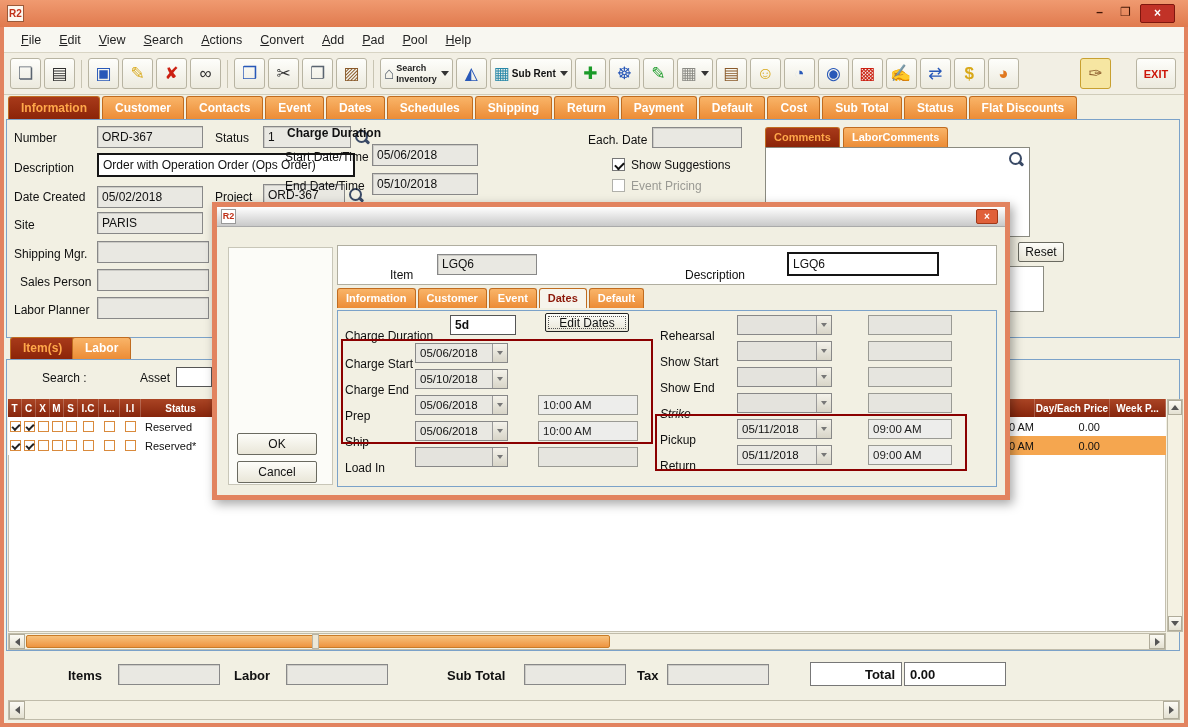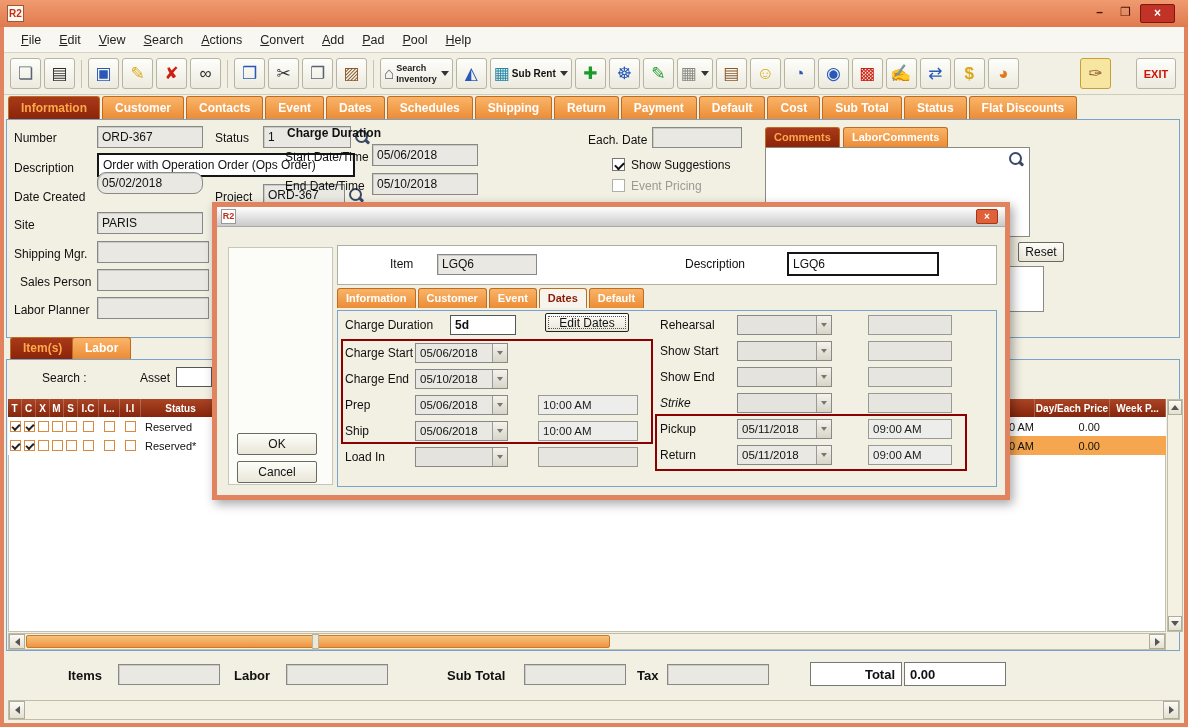--- a/index.html
+++ b/index.html
@@ -126,21 +126,21 @@
     background:linear-gradient(#ffffff,#c9c9c9); border-bottom:1px solid #aaa; }
   .dlg-logo { position:absolute; left:4px; top:2px; width:15px; height:15px; background:#fff; border:1px solid #999;
     font-size:9px; font-weight:bold; color:#c03018; text-align:center; line-height:13px; }
   .dlg-close { position:absolute; right:12px; top:7px; width:22px; height:15px; background:#e0603a;
     border:1px solid #a03818; color:#fff; font-size:10px; font-weight:bold; text-align:center; line-height:13px; border-radius:2px; }
   .dlg-body { position:absolute; left:5px; top:25px; width:788px; height:268px; background:#f1efe2; }
   .dlg-left { position:absolute; left:16px; top:45px; width:105px; height:238px; background:#fcfcf8; border:1px solid #c8c6b8; }
   .dlg-strip { position:absolute; left:125px; top:43px; width:660px; height:40px; background:#fff; border:1px solid #b0aea0; }
   .dlg-tabs { position:absolute; left:125px; top:86px; display:flex; align-items:flex-end; gap:2px; }
   .dlg-content { position:absolute; left:125px; top:108px; width:660px; height:177px; border:1px solid #7ba2c9; background:#f2f0e3; }
-  .dlbl { position:absolute; font-size:12px; line-height:20px; color:#101010; white-space:nowrap; }
+  .dlbl { position:absolute; font-size:12px; line-height:20px; color:#101010; white-space:nowrap;margin-top:11px; }
   .redbox { position:absolute; border:2px solid #8b0000; z-index:3; pointer-events:none; }
 </style>
 </head>
 <body>
 
 <div class="screen">
   <div class="inner"></div>
 
   <div class="titlebar">
     <div class="app-logo">R2</div>
@@ -280,21 +280,21 @@
   <div class="flbl" style="left:14px;top:128px;">Number</div>
   <div class="sunken" style="left:97px;top:126px;width:106px;height:22px;line-height:20px;">ORD-367</div>
   <div class="flbl" style="left:215px;top:128px;">Status</div>
   <div class="sunken" style="left:263px;top:126px;width:88px;height:22px;line-height:20px;">1</div>
   <div class="mag" style="left:354px;top:129px;"></div>
 
   <div class="flbl" style="left:14px;top:158px;">Description</div>
   <div class="whitefield" style="left:97px;top:153px;width:258px;height:24px;">Order with Operation Order (Ops Order)</div>
 
   <div class="flbl" style="left:14px;top:187px;">Date Created</div>
-  <div class="sunken" style="left:97px;top:172px;width:106px;height:22px;line-height:20px;border-radius:9px;">05/02/2018</div>
+  <div class="sunken" style="left:97px;top:186px;width:106px;height:22px;line-height:20px;">05/02/2018</div>
   <div class="flbl" style="left:215px;top:187px;">Project</div>
   <div class="sunken" style="left:263px;top:184px;width:82px;height:22px;line-height:20px;">ORD-367</div>
   <div class="mag" style="left:348px;top:187px;"></div>
 
   <div class="flbl" style="left:14px;top:215px;">Site</div>
   <div class="sunken" style="left:97px;top:212px;width:106px;height:22px;line-height:20px;">PARIS</div>
 
   <div class="flbl" style="left:14px;top:244px;">Shipping Mgr.</div>
   <div class="sunken" style="left:97px;top:241px;width:112px;height:22px;"></div>
   <div class="flbl" style="left:20px;top:272px;">Sales Person</div>

